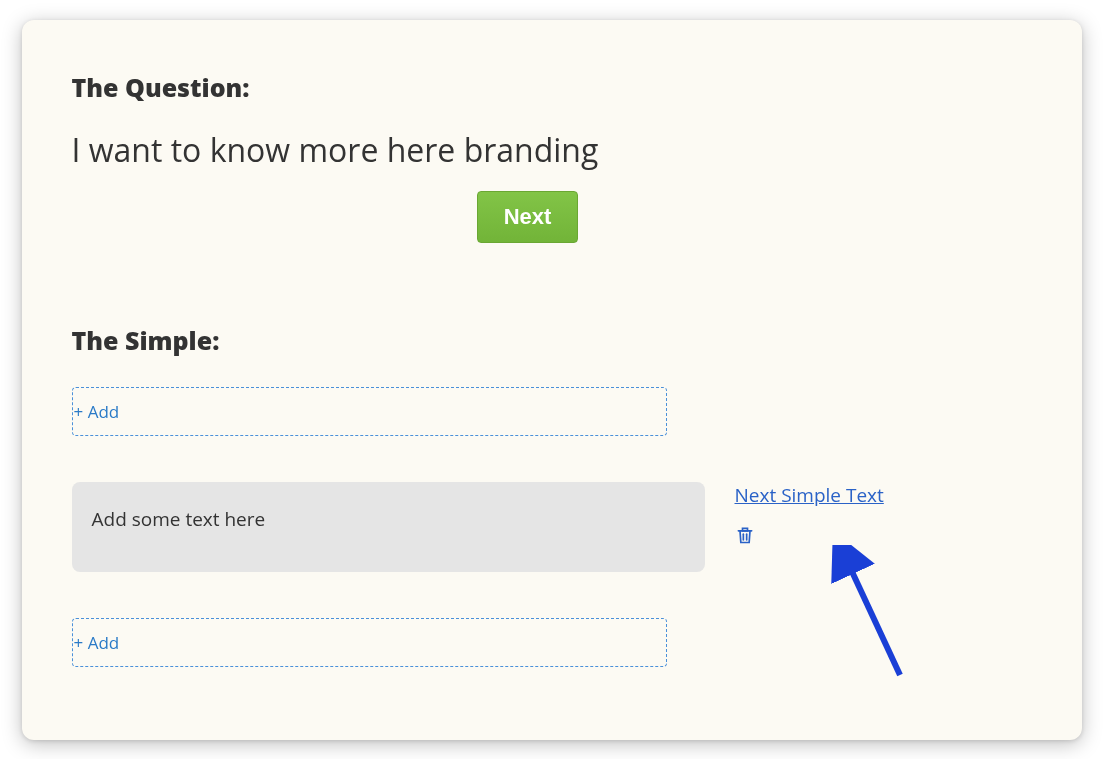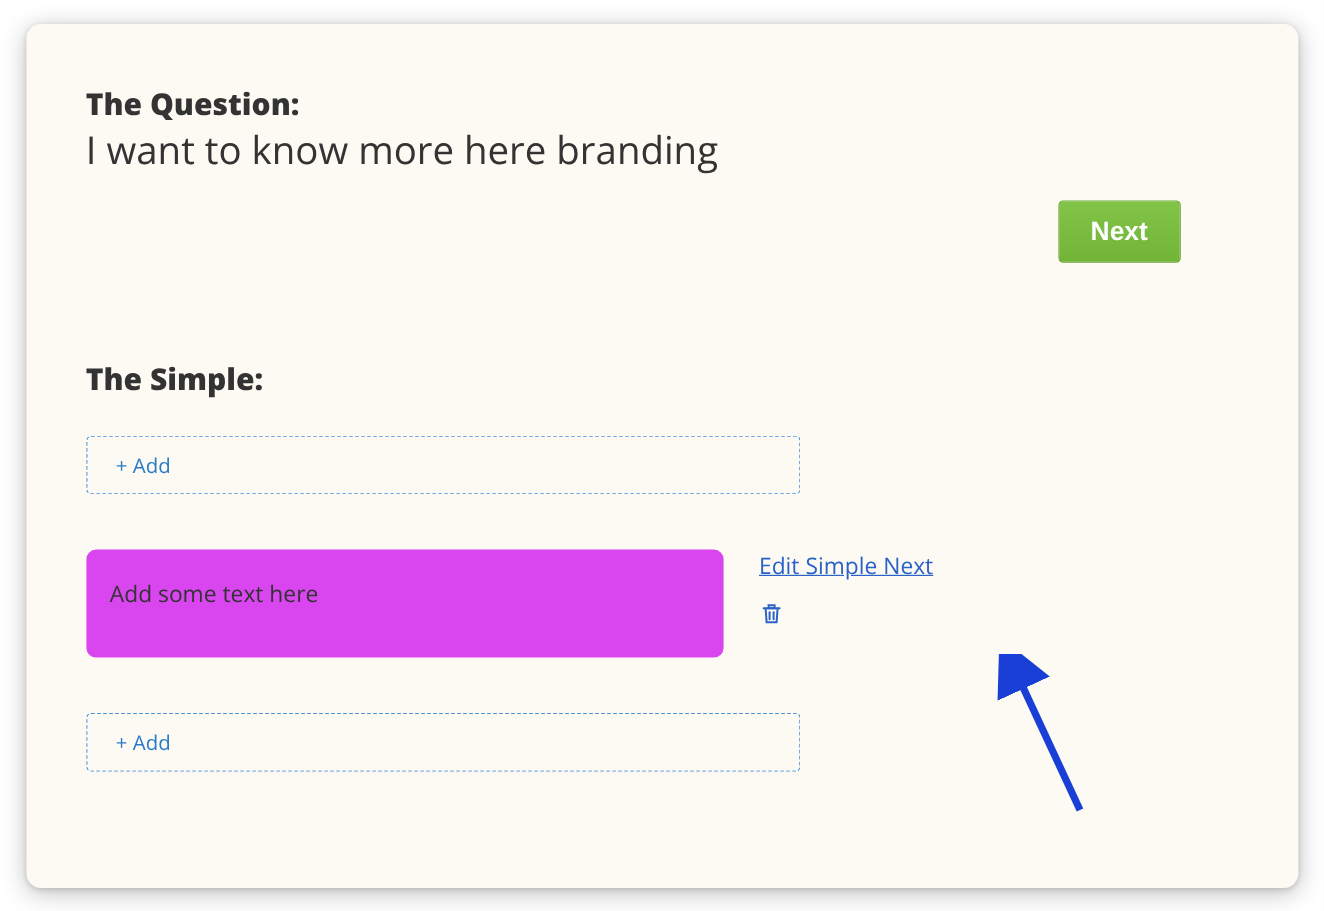--- a/index.html
+++ b/index.html
@@ -19,74 +19,75 @@
       width: 1060px;
       height: 720px;
       margin: 0 auto;
       padding: 50px 50px 40px 50px;
       position: relative;
     }
     .question-label, .answer-label {
       font-weight: 800;
       font-size: 25px;
       color: #333333;
+      margin-bottom: 24px;
     }
     .question-text {
       font-size: 32px;
       color: #333333;
       font-weight: 400;
       margin-bottom: 20px;
     }
     .next-row {
       display: flex;
-      justify-content: flex-end;
+      justify-content: center;
       margin-bottom: 80px;
       padding-right: 48px;
     }
     .next-button {
       background: #77b93d;
       background: linear-gradient(to bottom, #82c447, #72b438);
       border: 1px solid #6aa733;
       border-radius: 4px;
       color: #ffffff;
       font-size: 22px;
       font-weight: 600;
       padding: 12px 26px;
       cursor: pointer;
     }
     .answer-label {
       margin-bottom: 30px;
     }
     .add-box {
       border: 1.5px dashed #4a90d9;
       border-radius: 4px;
-      padding: 12px 24px;
+      padding: 12px 1px;
       width: 595px;
       cursor: pointer;
       margin-bottom: 46px;
     }
     .add-box:last-of-type {
       margin-bottom: 0;
     }
     .add-text {
       color: #2a7ac7;
       font-size: 17px;
       font-weight: 400;
     }
     .text-block-row {
       display: flex;
       align-items: flex-start;
       gap: 30px;
       margin-bottom: 46px;
     }
     .text-block {
-      background: #d946ef;
+      background: #e5e5e5;
       border-radius: 8px;
       padding: 24px 20px 40px 20px;
-      width: 531px;
+      width: 633px;
       color: #333333;
       font-size: 19px;
       cursor: text;
     }
     .side-actions {
       display: flex;
       flex-direction: column;
       gap: 16px;
       padding-top: 0px;
     }
@@ -123,21 +124,21 @@
 
   <div class="answer-label">The Simple:</div>
 
   <div class="add-box">
     <span class="add-text">+ Add</span>
   </div>
 
   <div class="text-block-row">
     <div class="text-block">Add some text here</div>
     <div class="side-actions">
-      <a class="edit-link">Edit Simple Next</a>
+      <a class="edit-link">Next Simple Text</a>
       <span>
         <svg class="trash-icon" viewBox="0 0 24 24" fill="none" stroke="currentColor" stroke-width="2">
           <path d="M4 7h16" stroke-linecap="round"></path>
           <path d="M9 4h6v3H9z"></path>
           <path d="M6 7l1 14h10l1-14"></path>
           <path d="M10 11v7" stroke-linecap="round"></path>
           <path d="M14 11v7" stroke-linecap="round"></path>
         </svg>
       </span>
     </div>

